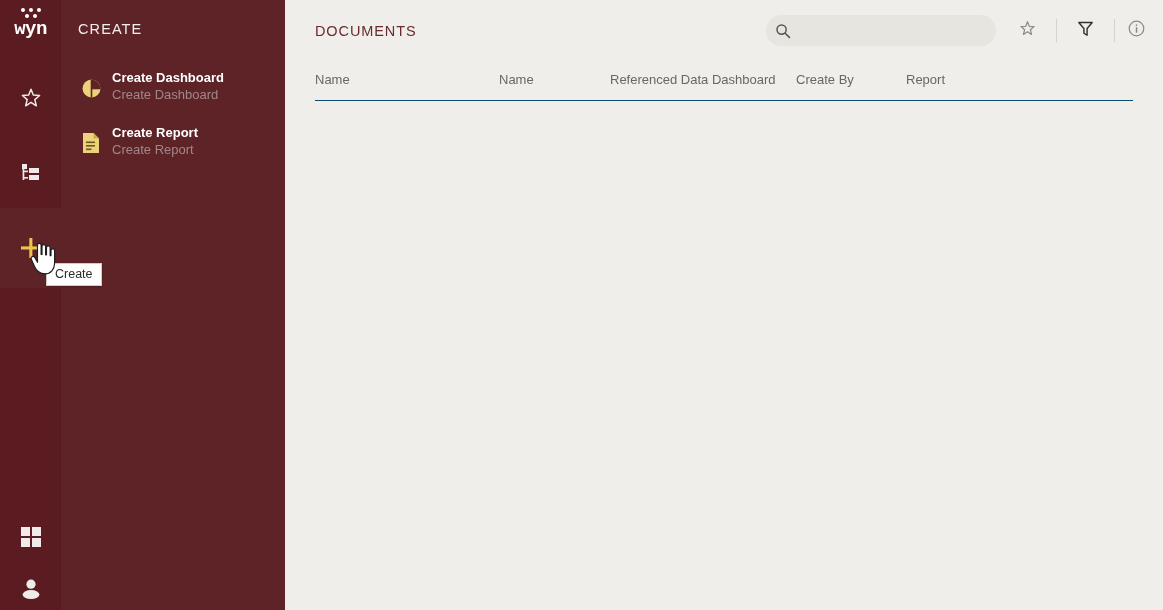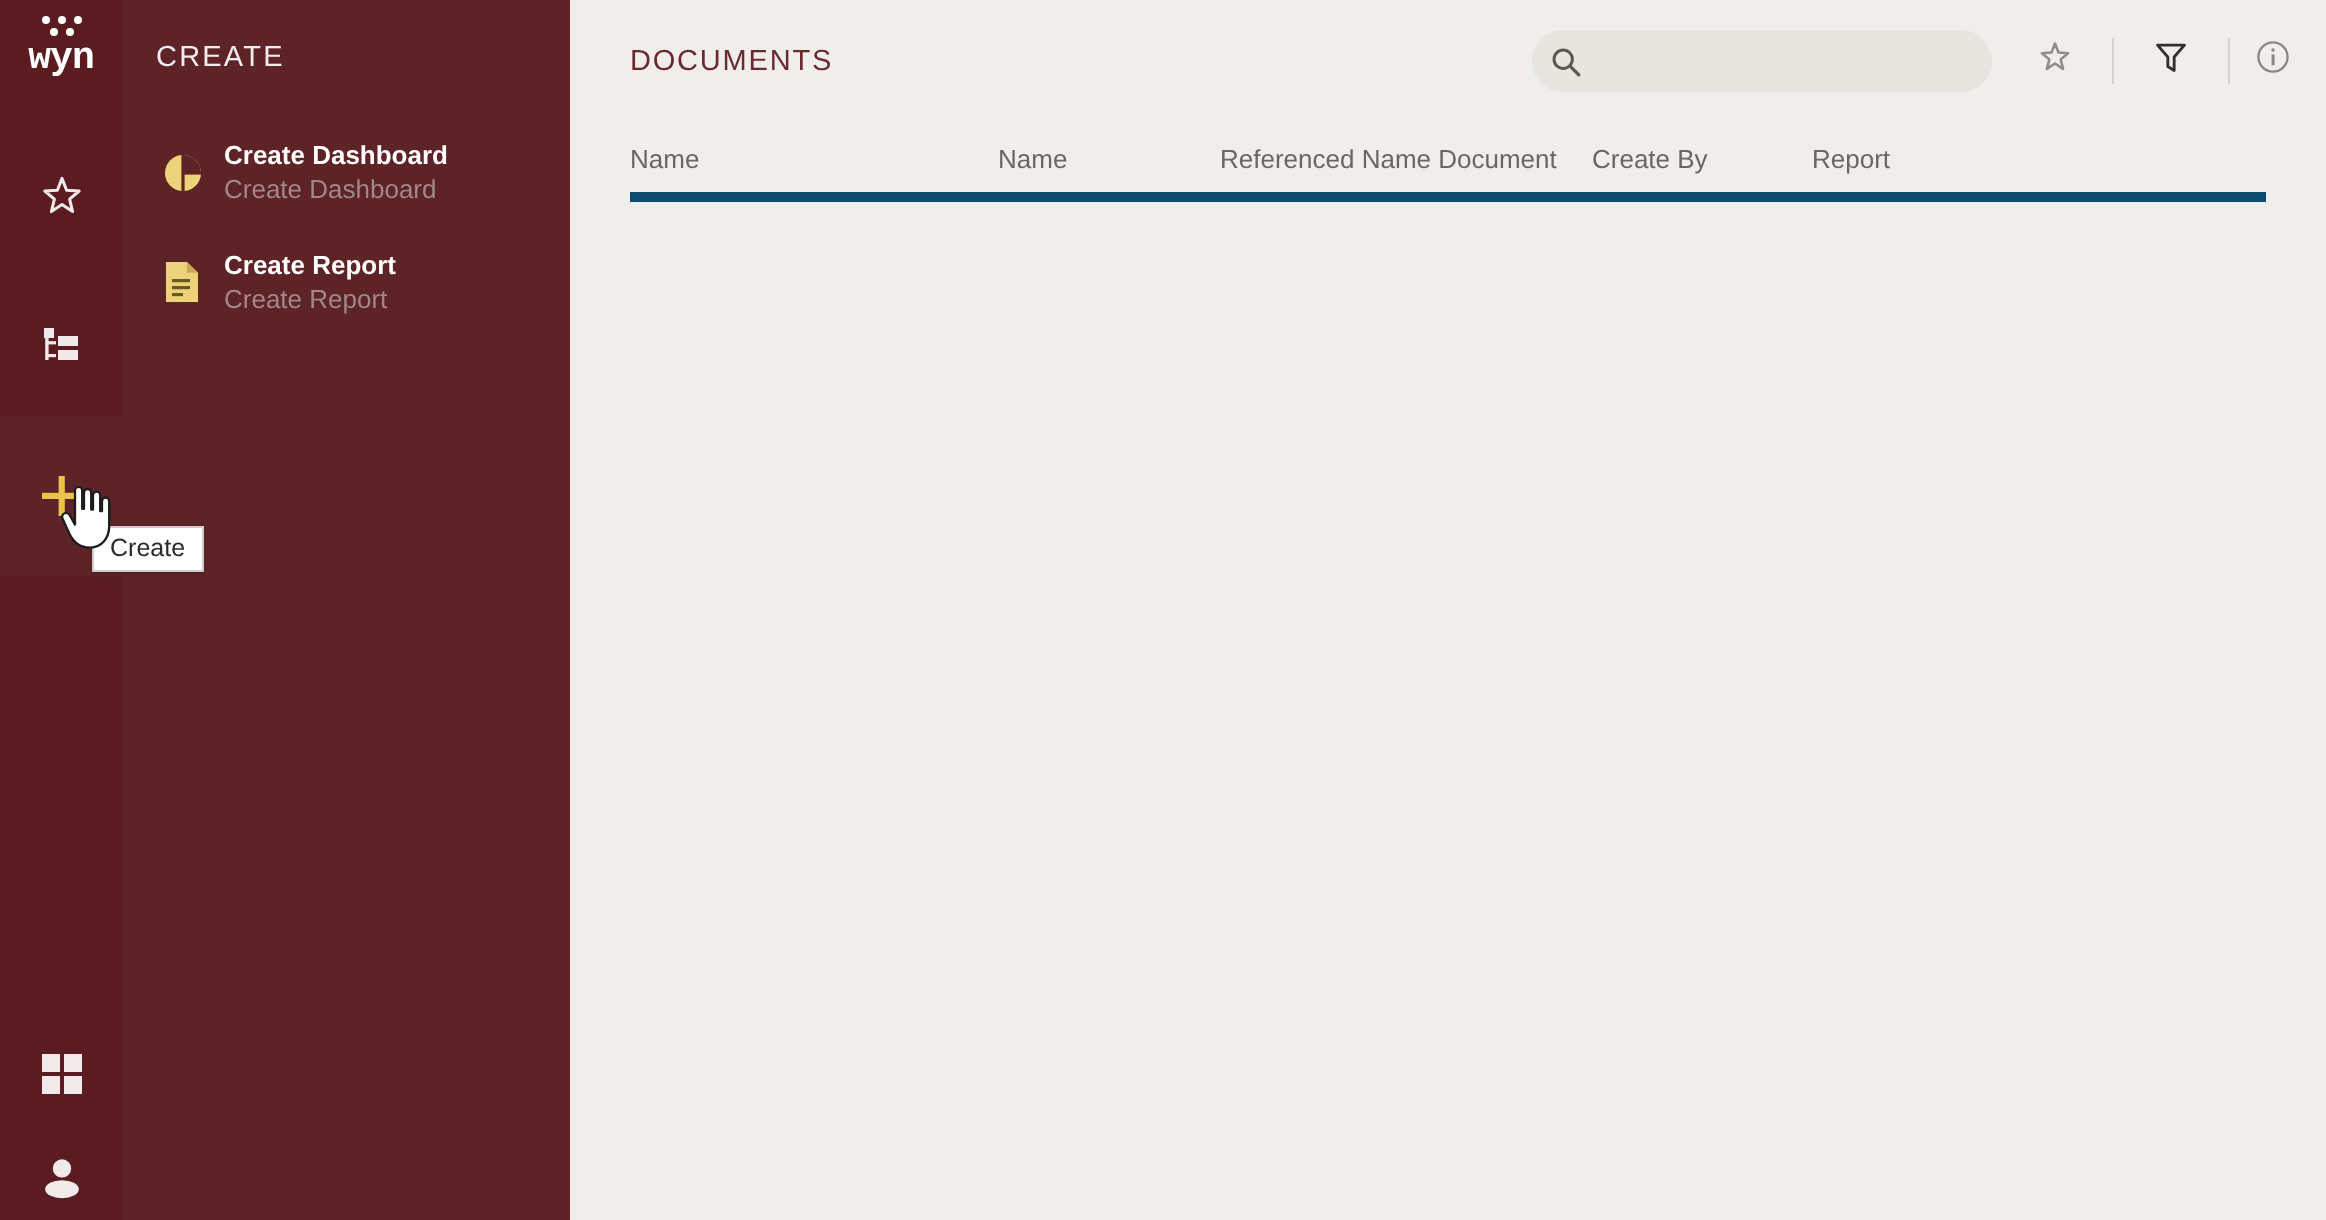--- a/index.html
+++ b/index.html
@@ -80,21 +80,21 @@
     flex: 0 0 224px;
     z-index: 2;
   }
   .panel-title {
     position: absolute; left: 17px; top: 21px;
     color: #f3eeee; font-size: 14.5px; letter-spacing: 1.1px;
     font-weight: 400;
   }
   .menu { position: absolute; left: 0; top: 60px; width: 224px; }
   .menu-item {
-    display: flex; align-items: center;
+    display: flex; align-items: flex-end;
     padding: 6px 10px 6px 16px;
     cursor: pointer; min-height: 44px;
   }
   .menu-icon {
     flex: 0 0 28px; width: 28px; height: 30px;
     display: flex; align-items: center; justify-content: center;
     margin-right: 7px; margin-top: 3px;
   }
   .menu-text { display: flex; flex-direction: column; padding-top: 3px; }
   .menu-label {
@@ -166,21 +166,21 @@
   }
   #div-1 { right: 106px; }
   #div-2 { right: 48px; }
 
   
   .table { position: relative; width: 100%; }
   .thead {
     position: relative;
     height: 40px;
     margin: 0 30px 0 30px;
-    border-bottom: 5px solid #0c4a6e;
+    border-bottom: 1px solid #0c4a6e;
   }
   .th {
     position: absolute; top: 11px;
     color: #6b6661; font-size: 13px; white-space: nowrap;
   }
   .th.c0 { left: 0px; }
   .th.c1 { left: 184px; }
   .th.c2 { left: 295px; }
   .th.c3 { left: 481px; }
   .th.c4 { left: 591px; }
@@ -338,21 +338,21 @@
             <rect x="11.1" y="10.3" width="1.9" height="7" fill="#8d8882"></rect>
           </svg>
         </span>
       </div>
     </div>
 
     <div class="table">
       <div class="thead">
         <span class="th c0">Name</span>
         <span class="th c1">Name</span>
-        <span class="th c2">Referenced Name Document</span>
+        <span class="th c2">Referenced Data Dashboard</span>
         <span class="th c3">Create By</span>
         <span class="th c4">Report</span>
       </div>
       <div class="tbody"></div>
     </div>
   </div>
 
   <div class="tooltip">Create</div>
 
   <div class="cursor">

